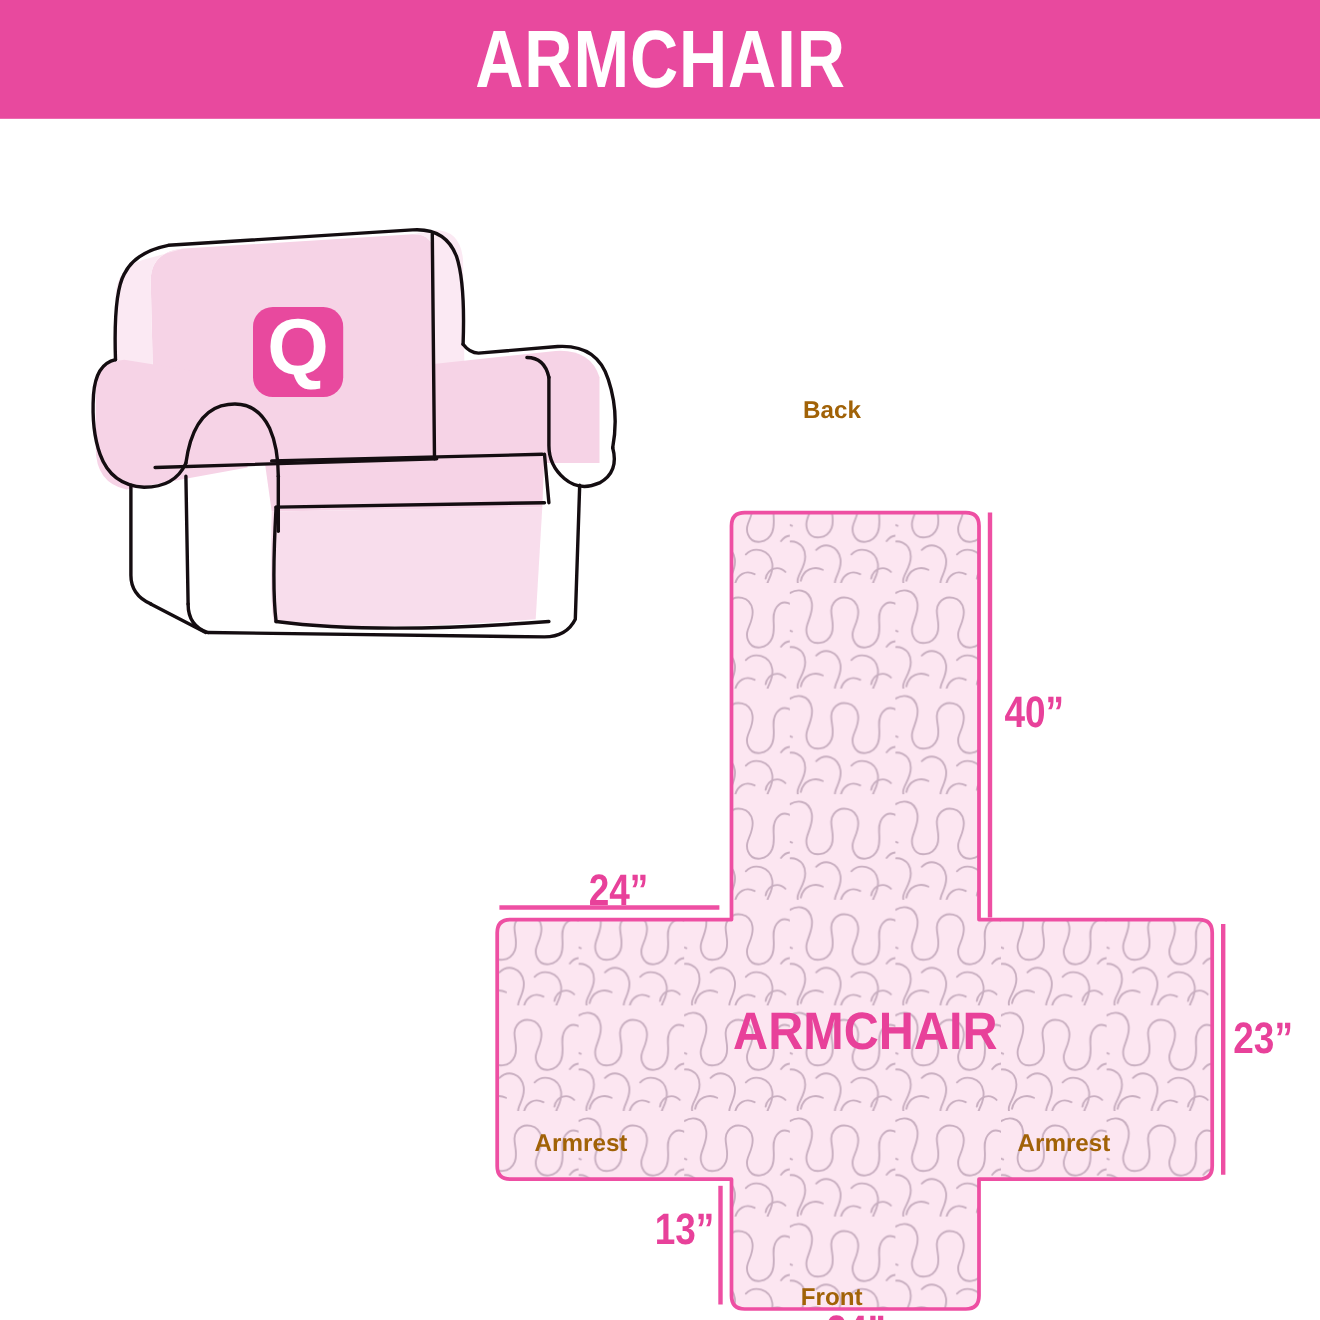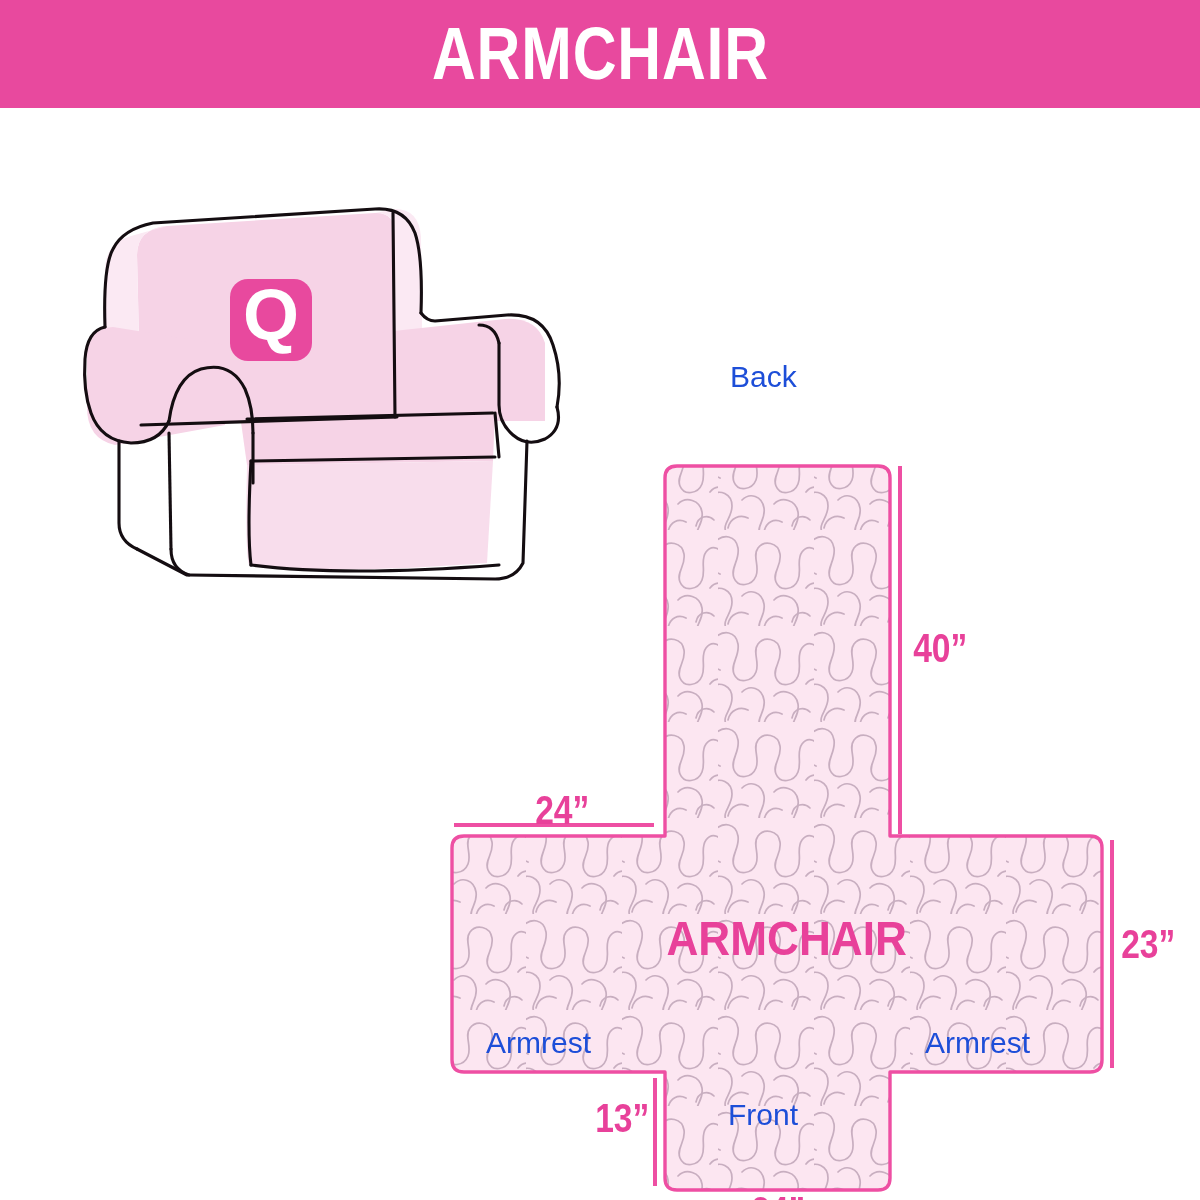--- a/index.html
+++ b/index.html
@@ -73,24 +73,24 @@
     color: #E8419A;
     font-family: "Liberation Sans Narrow", "Liberation Sans", sans-serif;
     font-weight: bold;
     font-size: 40px;
     line-height: 1;
     transform: scaleX(0.84);
     white-space: nowrap;
   }
   .panel-label {
     position: absolute;
-    color: #1d4ed8;
+    color: #a16207;
     font-family: "Liberation Sans", sans-serif;
-    font-weight: normal;
-    font-size: 30px;
+    font-weight: bold;
+    font-size: 22px;
     line-height: 1;
     white-space: nowrap;
   }
   .center-label {
     position: absolute;
     color: #E8419A;
     font-family: "Liberation Sans Narrow", "Liberation Sans", sans-serif;
     font-weight: bold;
     font-size: 48px;
     line-height: 1;
@@ -101,21 +101,21 @@
 
   
   .lbl-back       { left: 300px;  top: 24px; }
   .lbl-40         { left: 478px;  top: 290px; }
   .lbl-24-top     { left: 100px;  top: 452px; }
   .lbl-armchair   { left: 226px;  top: 577px; }
   .lbl-23         { left: 686px;  top: 586px; }
   .lbl-armrest-l  { left: 56px;   top: 690px; }
   .lbl-armrest-r  { left: 495px;  top: 690px; }
   .lbl-13         { left: 160px;  top: 760px; }
-  .lbl-front      { left: 298px;  top: 762px; text-align: center; }
+  .lbl-front      { left: 298px;  top: 830px; text-align: center; }
   .lbl-24-bottom  { left: 316px;  top: 853px; }
 </style>
 </head>
 <body>
 
 <div class="header-banner">
   <div class="header-title">ARMCHAIR</div>
 </div>
 
 <div class="stage">

